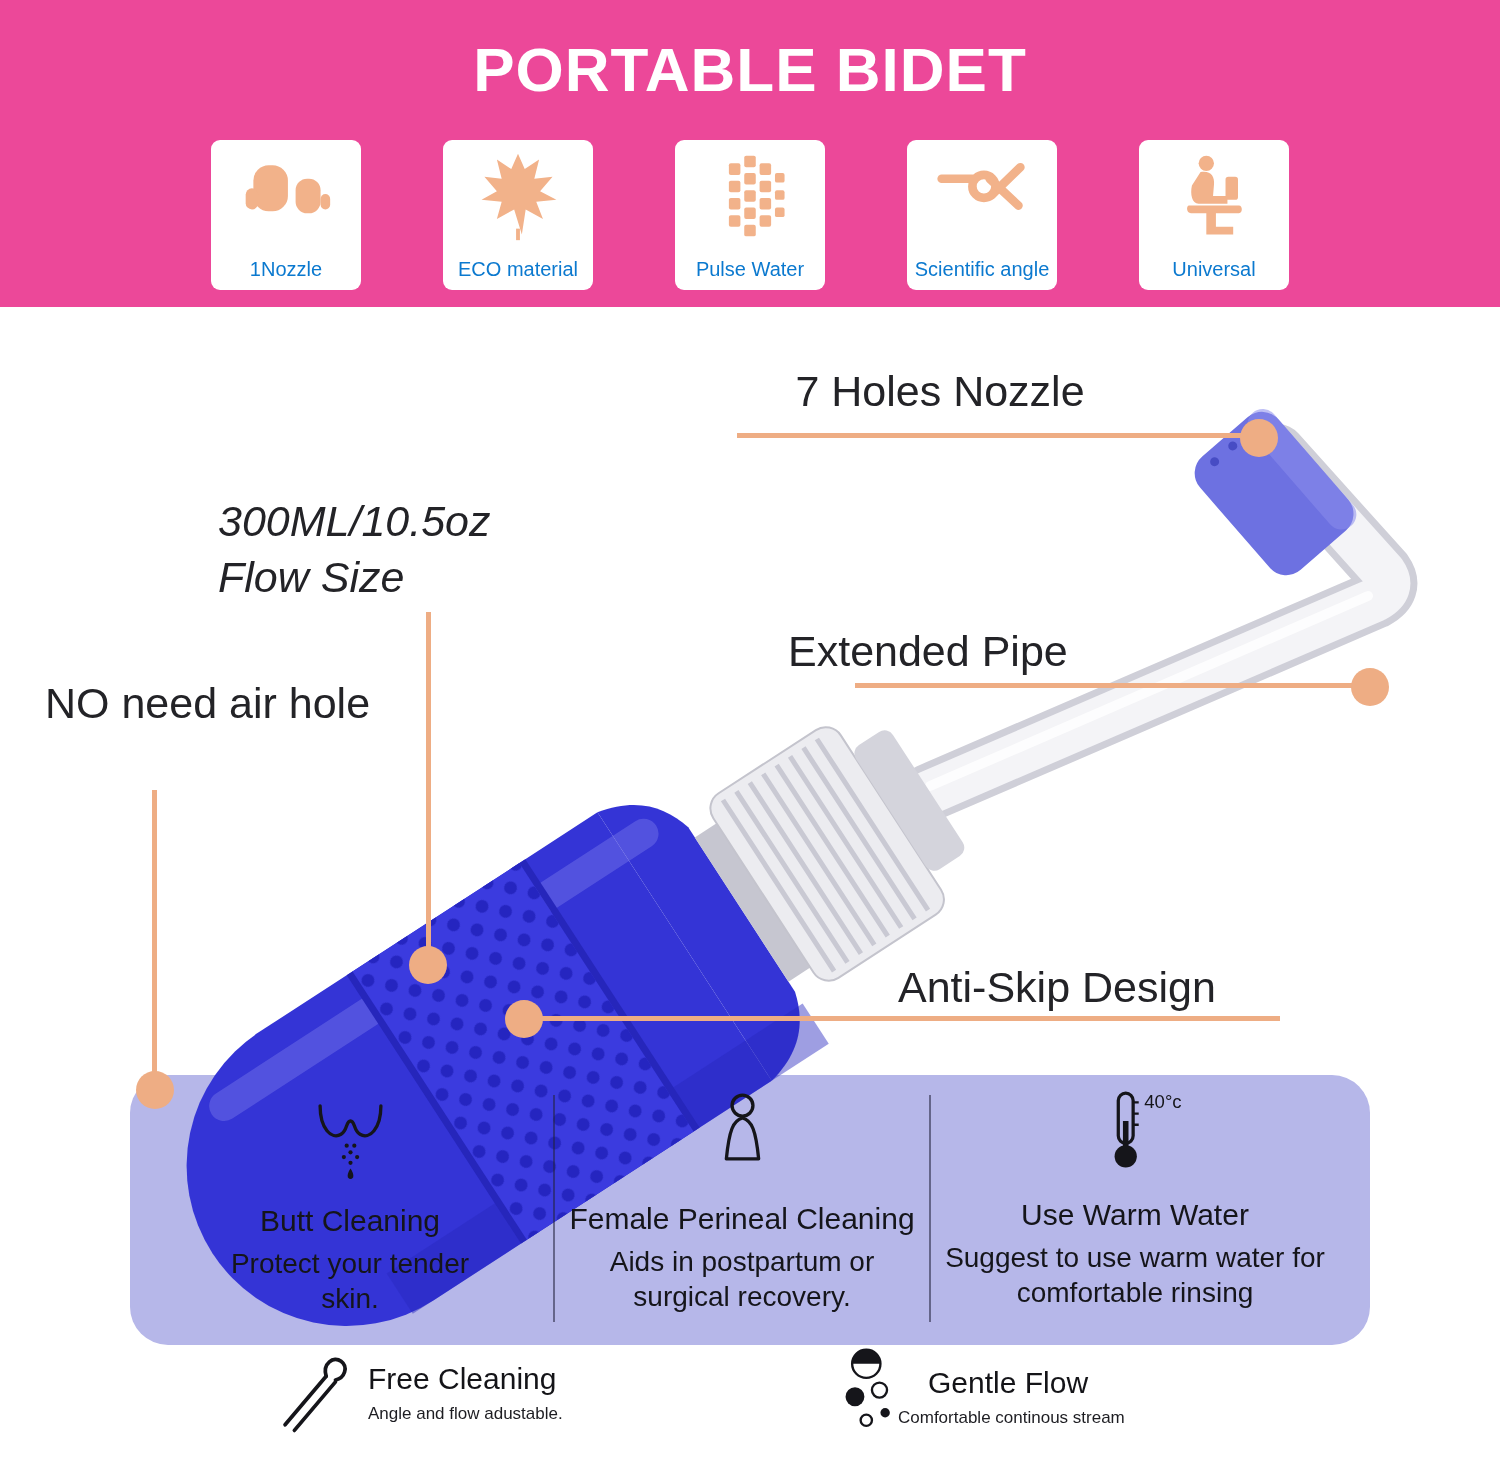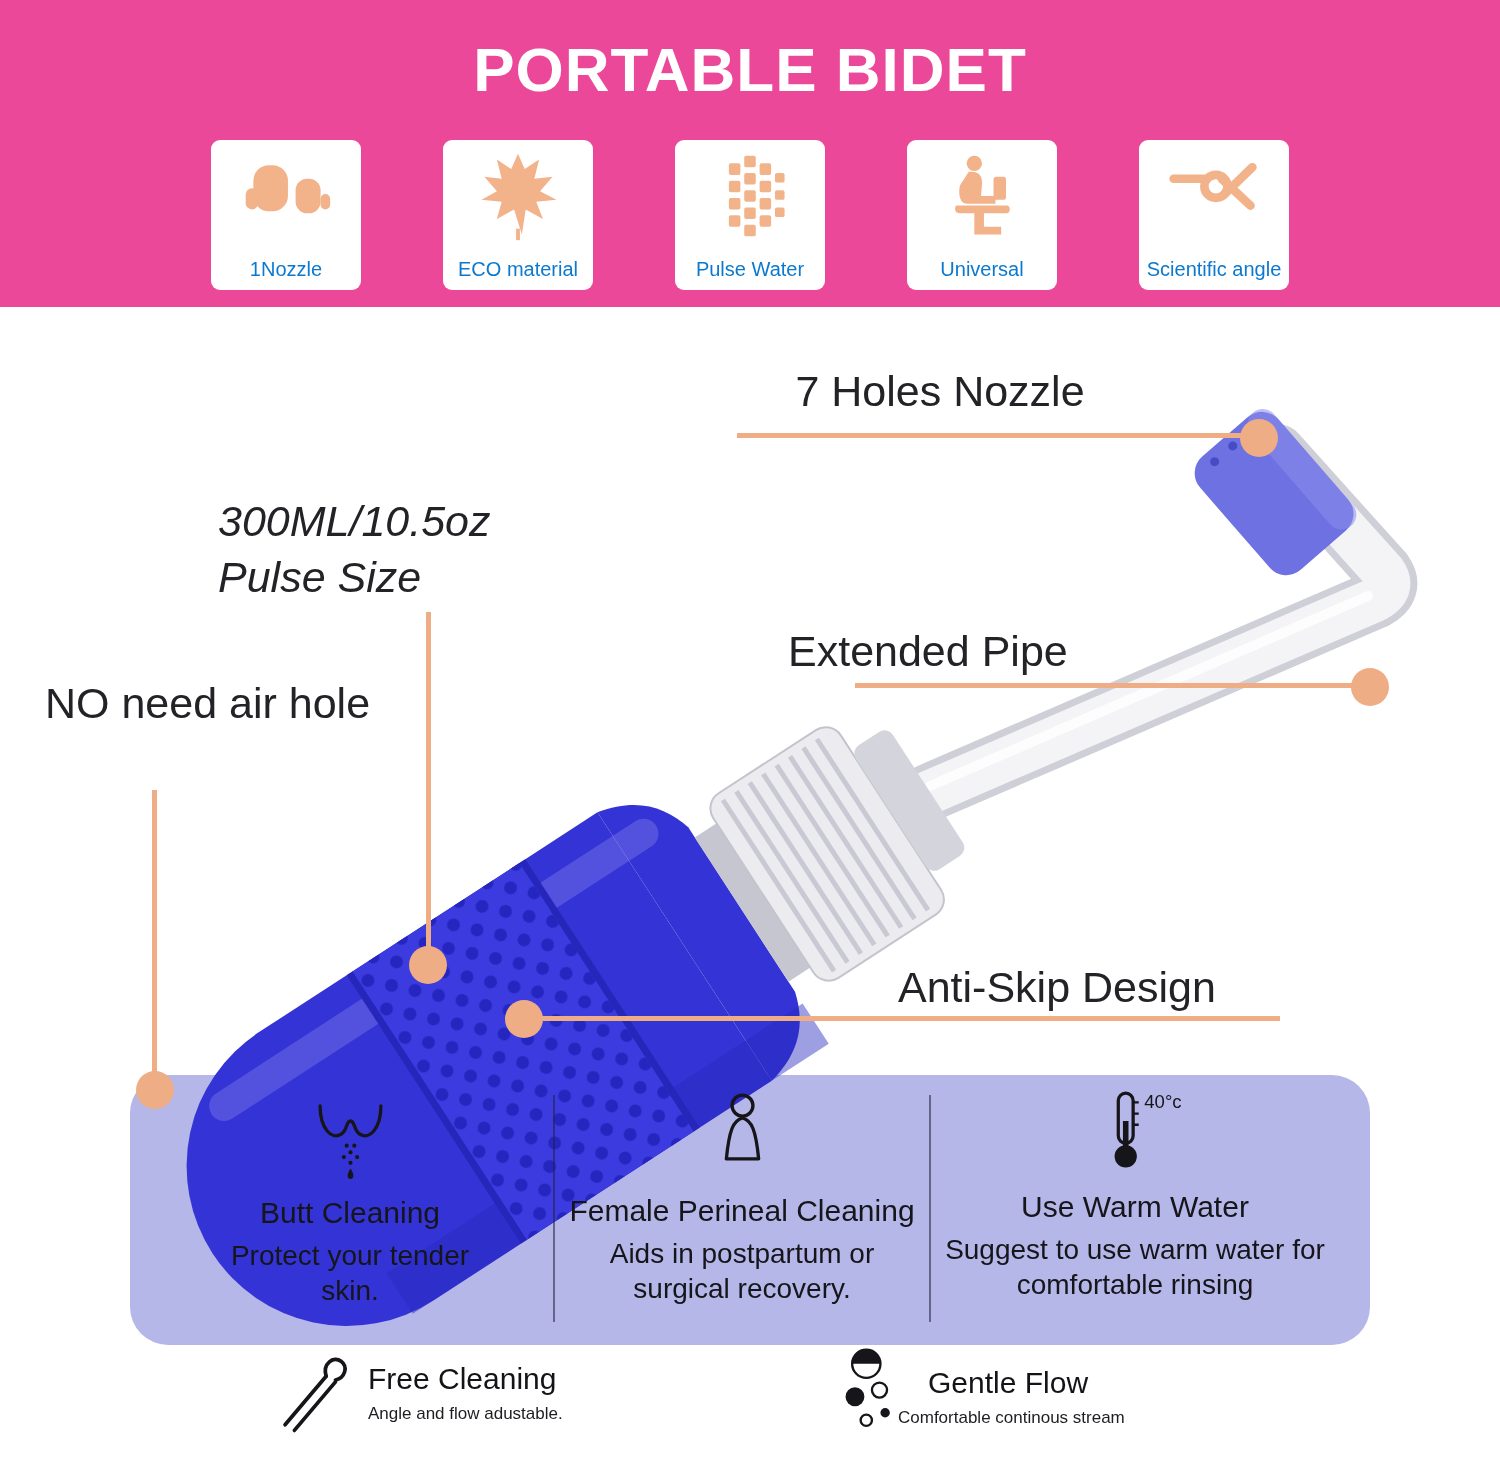--- a/index.html
+++ b/index.html
@@ -14,21 +14,21 @@
   .fcard{position:relative;width:150px;height:150px;background:#ffffff;border-radius:9px;}
   .fcard svg{position:absolute;top:8px;left:50%;transform:translateX(-50%);}
   .flabel{position:absolute;bottom:9px;width:100%;text-align:center;color:#0b79cf;font-size:20px;}
 
   
   .panel{position:absolute;left:130px;top:1075px;width:1240px;height:270px;background:#b6b7e9;
          border-radius:38px;z-index:1;}
   .divider{position:absolute;width:2px;background:rgba(35,35,60,0.55);z-index:3;}
   .bcol{position:absolute;z-index:3;text-align:center;color:#15151a;}
   .bicon{display:block;margin:0 auto;}
-  .btitle{font-size:30px;margin-top:6px;}
+  .btitle{font-size:30px;margin-top:14px;}
   .bdesc{font-size:28px;margin-top:8px;line-height:1.25;}
 
   
   .product{position:absolute;left:0;top:0;width:1500px;height:1471px;z-index:2;pointer-events:none;}
 
   
   .callout-text{position:absolute;z-index:4;font-size:43px;color:#232327;line-height:1.3;}
   .callout-line{position:absolute;z-index:4;background:#eead84;}
   .callout-dot{position:absolute;z-index:4;width:38px;height:38px;border-radius:50%;background:#eead84;}
 
@@ -85,40 +85,40 @@
             <rect x="76" y="26" width="10" height="10" rx="2"></rect>
               <rect x="76" y="44" width="10" height="10" rx="2"></rect>
             <rect x="76" y="62" width="10" height="10" rx="2"></rect>
           </g>
         </svg>
         <div class="flabel">Pulse Water</div>
       </div>
 
       <div class="fcard">
         <svg width="96" height="96" viewBox="0 0 100 100">
+          <g stroke="#f2b28a" stroke-width="9" fill="none" stroke-linecap="round">
+            <path d="M8 32 H40"></path>
+            <circle cx="52" cy="40" r="12"></circle>
+            <path d="M60 49 L90 20"></path>
+            <path d="M58 32 L88 60"></path>
+          </g>
+        </svg>
+        <div class="flabel">Scientific angle</div>
+      </div>
+
+      <div class="fcard">
+        <svg width="96" height="96" viewBox="0 0 100 100">
           <g fill="#f2b28a">
             <circle cx="42" cy="16" r="8"></circle>
             <path d="M36 25 C46 23 51 29 50 38 L49 50 L64 50 L64 58 L34 58 C27 58 25 48 27 39 Z"></path>
             <path d="M24 60 L76 60 C80 60 80 68 76 68 L52 68 L52 82 L70 82 L70 90 L42 90 L42 68 L26 68 C21 68 21 60 24 60 Z"></path>
             <rect x="62" y="30" width="13" height="24" rx="3"></rect>
           </g>
         </svg>
         <div class="flabel">Universal</div>
-      </div>
-
-      <div class="fcard">
-        <svg width="96" height="96" viewBox="0 0 100 100">
-          <g stroke="#f2b28a" stroke-width="9" fill="none" stroke-linecap="round">
-            <path d="M8 32 H40"></path>
-            <circle cx="52" cy="40" r="12"></circle>
-            <path d="M60 49 L90 20"></path>
-            <path d="M58 32 L88 60"></path>
-          </g>
-        </svg>
-        <div class="flabel">Scientific angle</div>
       </div>
 
     </div>
   </div>
 
   <div class="panel"></div>
   <div class="divider" style="left:553px;top:1095px;height:227px;"></div>
   <div class="divider" style="left:929px;top:1095px;height:227px;"></div>
 
   <svg class="product" viewBox="0 0 1500 1471">
@@ -160,21 +160,21 @@
       </g>
     </g>
   </svg>
 
   <div class="callout-text" style="left:730px;top:364px;width:420px;text-align:center;">7 Holes Nozzle</div>
   <div class="callout-line" style="left:737px;top:433px;width:510px;height:5px;"></div>
   <div class="callout-dot" style="left:1240px;top:419px;"></div>
 
   <div class="callout-text" style="left:218px;top:494px;font-style:italic;">
     <div>300ML/10.5oz</div>
-    <div>Pulse Size</div>
+    <div>Flow Size</div>
   </div>
   <div class="callout-line" style="left:426px;top:612px;width:5px;height:336px;"></div>
   <div class="callout-dot" style="left:409px;top:946px;"></div>
 
   <div class="callout-text" style="left:788px;top:624px;">Extended Pipe</div>
   <div class="callout-line" style="left:855px;top:683px;width:512px;height:5px;"></div>
   <div class="callout-dot" style="left:1351px;top:668px;"></div>
 
   <div class="callout-text" style="left:45px;top:676px;">NO need air hole</div>
   <div class="callout-line" style="left:152px;top:790px;width:5px;height:285px;"></div>

